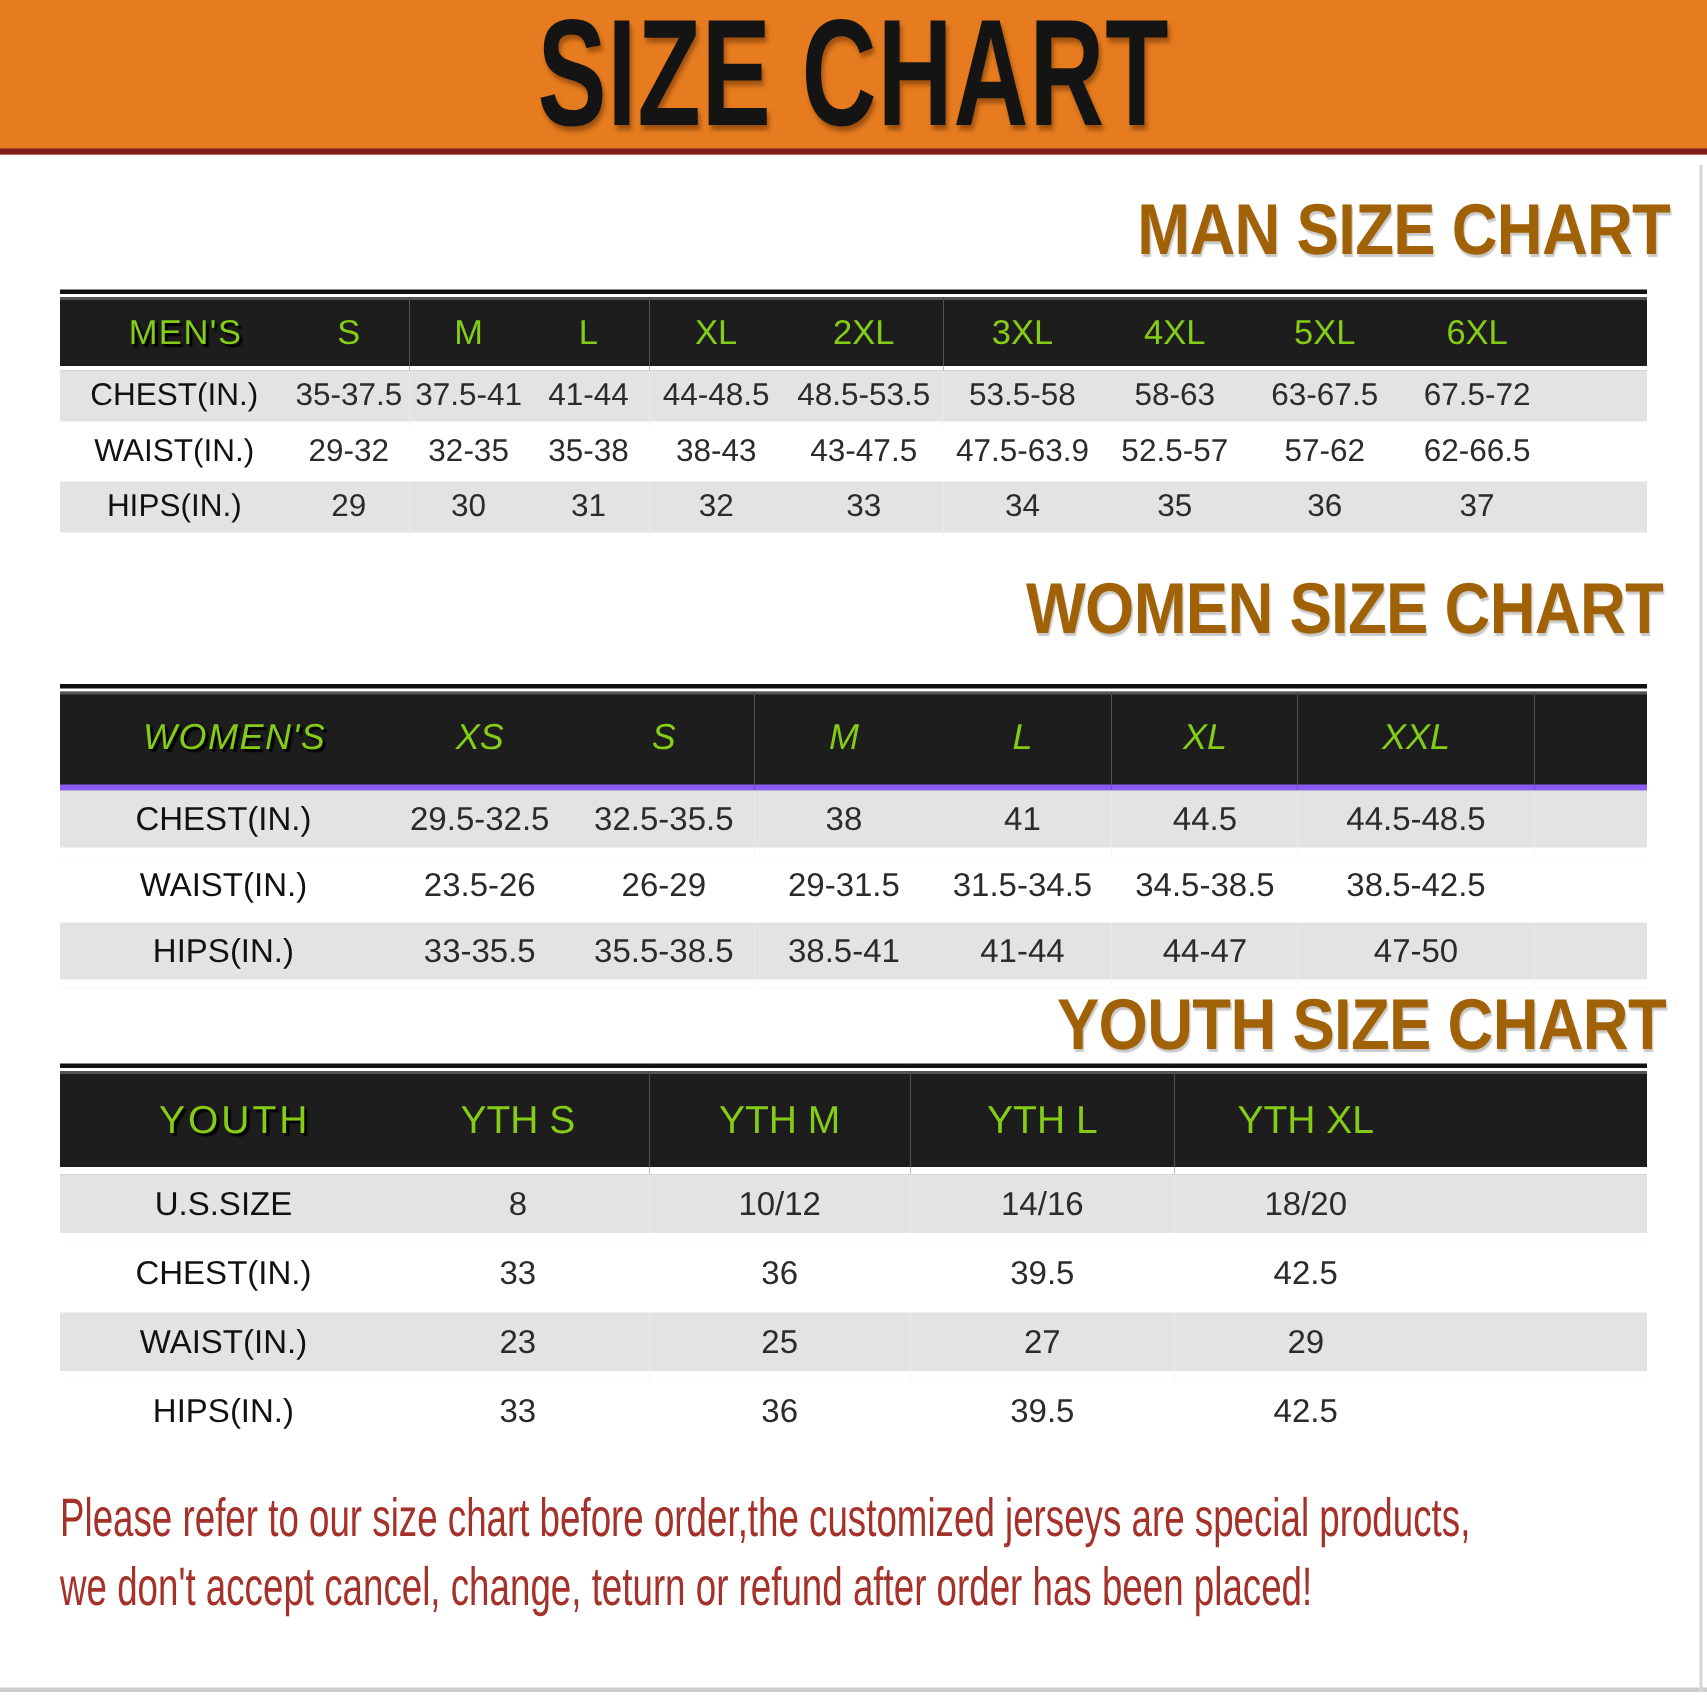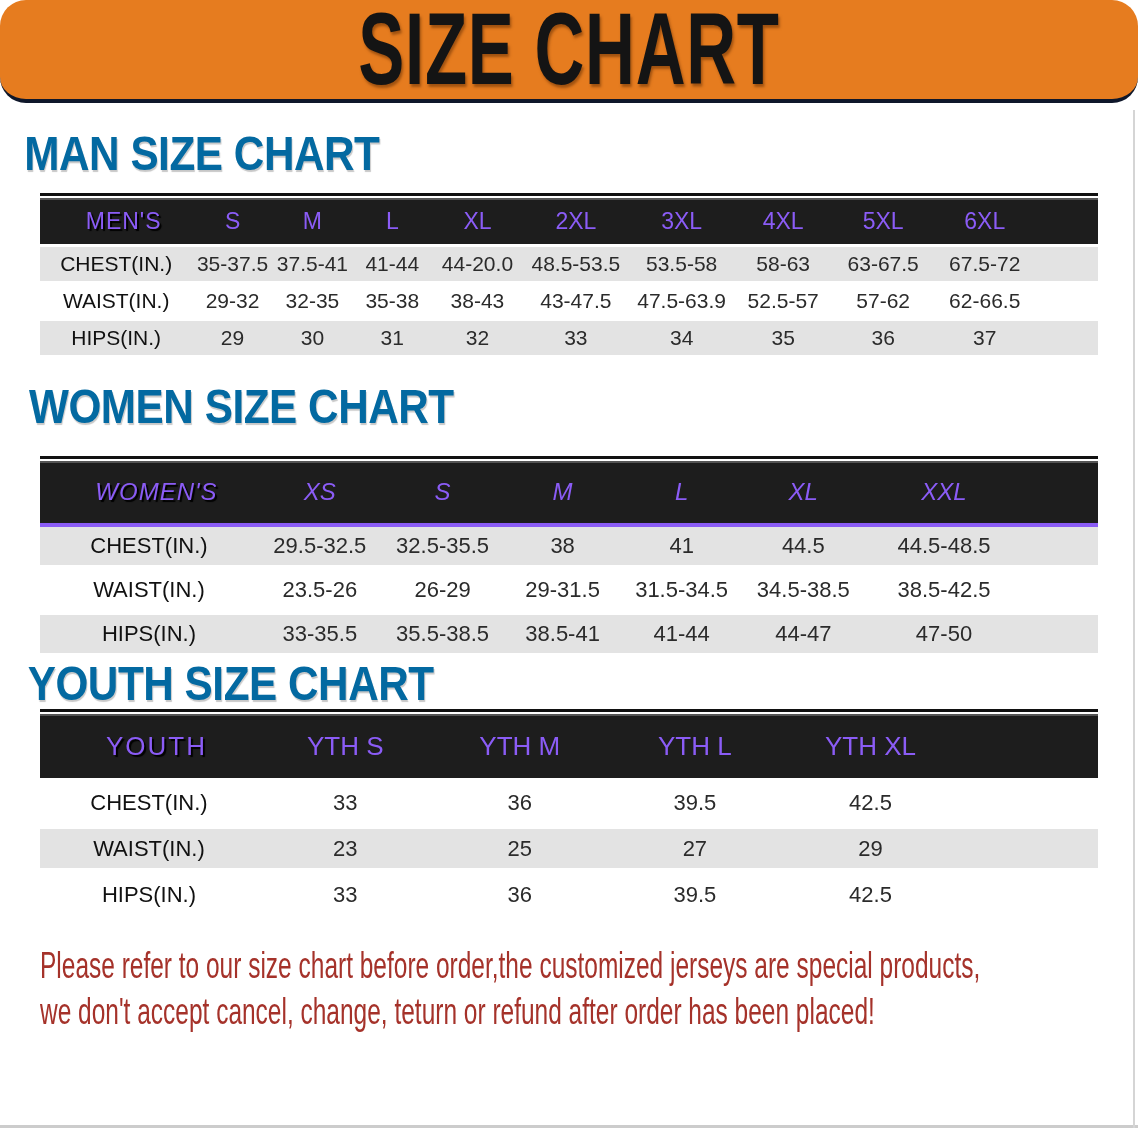--- a/index.html
+++ b/index.html
@@ -2,47 +2,47 @@
 <html><head>
 <meta charset="utf-8">
 <style>
   html,body{margin:0;padding:0;}
   body{
     width:1138px;height:1132px;position:relative;overflow:hidden;
     background:#ffffff;font-family:"Liberation Sans",sans-serif;
   }
   
   .banner{
-    height:99px;background:#E67C1F;border-bottom:4px solid #0f172a;
-    display:flex;align-items:center;justify-content:center;border-radius:26px;
+    height:99px;background:#E67C1F;border-bottom:4px solid #7f1d1d;
+    display:flex;align-items:center;justify-content:center;
   }
   .banner-title{
     font-size:92px;font-weight:800;color:#141414;letter-spacing:1px;
     transform:scale(0.75,1.1);transform-origin:center center;white-space:nowrap;
     text-shadow:2px 3px 3px rgba(90,40,0,0.5);
   }
   
   .section-heading{
-    text-align:left;font-size:48px;line-height:50px;font-weight:800;color:#0369a1;
+    text-align:right;font-size:48px;line-height:50px;font-weight:800;color:#a16207;
     letter-spacing:-0.5px;white-space:nowrap;
     text-shadow:1px 2px 1px rgba(0,0,0,0.22);
   }
   .section-heading>span{display:inline-block;transform:scaleX(0.88);transform-origin:center center;}
   .h-man{margin-top:26px;}
   .h-women{margin-top:24px;}
   .h-youth{}
   
   .table-wrap{margin:0 40px;}
   .t-men{margin-top:14px;}
   .t-women{margin-top:24px;}
   .t-youth{}
   .top-rule{height:3px;background:#111;margin-bottom:2px;}
   table.size-table{width:100%;border-collapse:separate;border-spacing:0;table-layout:fixed;}
   tr.band th{
-    background:#1d1d1d;color:#8b5cf6;box-shadow:inset 0 2px 0 #555;
+    background:#1d1d1d;color:#84cc16;box-shadow:inset 0 2px 0 #555;
     font-weight:normal;text-align:center;vertical-align:middle;
   }
   .t-men tr.band th{height:44px;border-bottom:3px solid #fff;font-size:23px;}
   .t-women tr.band th{height:60px;border-bottom:4px solid #8b5cf6;font-size:24px;font-style:italic;}
   .t-youth tr.band th{height:62px;border-bottom:5px solid #fff;font-size:26px;}
   th.band-label{text-align:left;padding-left:16px;font-weight:bold;letter-spacing:1px;
     text-shadow:2px 2px 1px #000;}
   .t-men th.band-label{font-size:30px;}
   .t-women th.band-label{font-size:29px;}
   .t-youth th.band-label{font-size:28px;letter-spacing:2px;}
@@ -104,21 +104,21 @@
         <th>6XL</th>
         <th></th>
       </tr>
     </thead>
     <tbody>
       <tr class="r-gray">
         <td class="row-label">CHEST(IN.)</td>
         <td>35-37.5</td>
         <td>37.5-41</td>
         <td>41-44</td>
-        <td>44-20.0</td>
+        <td>44-48.5</td>
         <td>48.5-53.5</td>
         <td>53.5-58</td>
         <td>58-63</td>
         <td>63-67.5</td>
         <td>67.5-72</td>
         <td></td>
       </tr>
       <tr class="r-white">
         <td class="row-label">WAIST(IN.)</td>
         <td>29-32</td>
@@ -232,20 +232,28 @@
       <tr class="band">
         <th class="band-label">YOUTH</th>
         <th>YTH S</th>
         <th>YTH M</th>
         <th>YTH L</th>
         <th>YTH XL</th>
         <th></th>
       </tr>
     </thead>
     <tbody>
+      <tr class="r-gray">
+        <td class="row-label">U.S.SIZE</td>
+        <td>8</td>
+        <td>10/12</td>
+        <td>14/16</td>
+        <td>18/20</td>
+        <td></td>
+      </tr>
       <tr class="r-white">
         <td class="row-label">CHEST(IN.)</td>
         <td>33</td>
         <td>36</td>
         <td>39.5</td>
         <td>42.5</td>
         <td></td>
       </tr>
       <tr class="r-gray">
         <td class="row-label">WAIST(IN.)</td>

